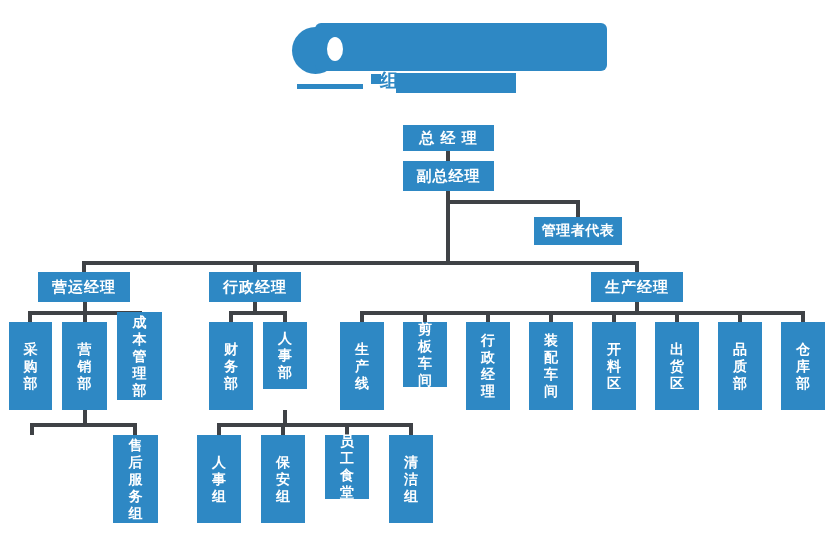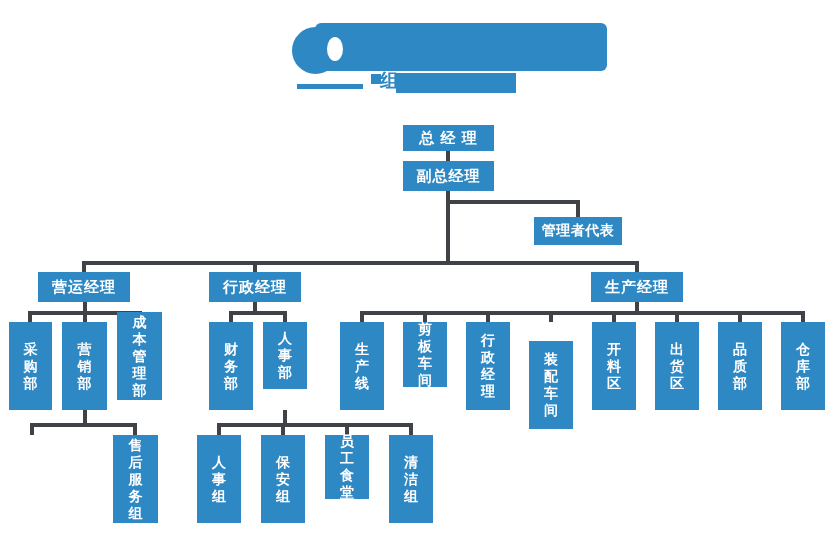--- a/index.html
+++ b/index.html
@@ -133,21 +133,21 @@
 
   <div class="node v" style="left:340px;top:322px;width:44px;height:88px">
       <span>生产线</span>
     </div>
   <div class="node v" style="left:403px;top:322px;width:44px;height:65px">
       <span>剪板车间</span>
     </div>
   <div class="node v" style="left:466px;top:322px;width:44px;height:88px">
       <span>行政经理</span>
     </div>
-  <div class="node v" style="left:529px;top:341px;width:44px;height:88px">
+  <div class="node v" style="left:529px;top:322px;width:44px;height:88px">
       <span>装配车间</span>
     </div>
   <div class="node v" style="left:592px;top:322px;width:44px;height:88px">
       <span>开料区</span>
     </div>
   <div class="node v" style="left:655px;top:322px;width:44px;height:88px">
       <span>出货区</span>
     </div>
   <div class="node v" style="left:718px;top:322px;width:44px;height:88px">
       <span>品质部</span>

